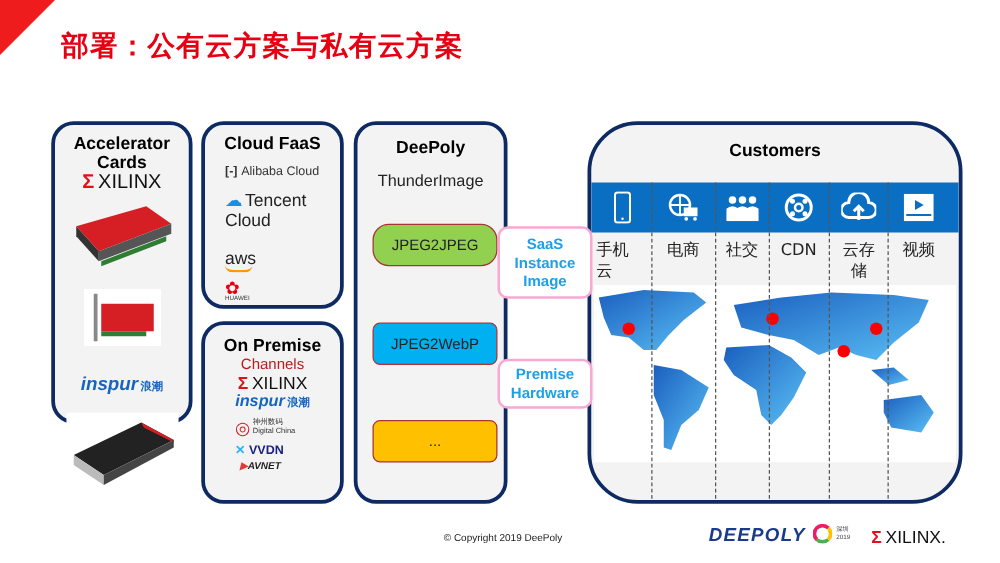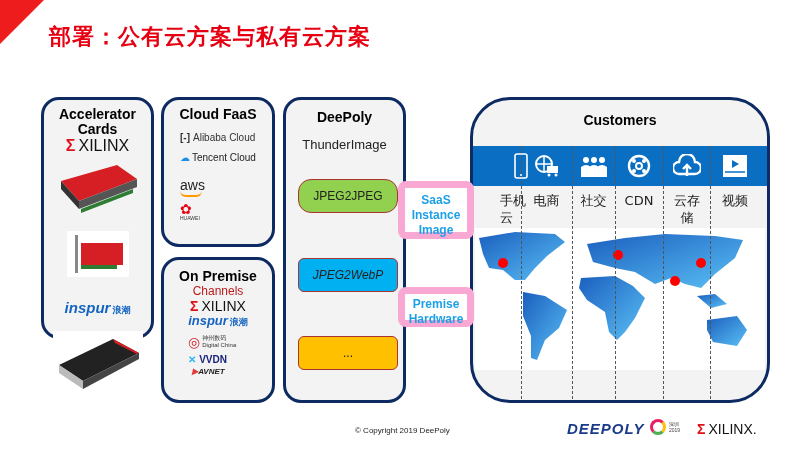--- a/index.html
+++ b/index.html
@@ -7,21 +7,21 @@
   .corner{position:absolute;left:0;top:0;width:0;height:0;border-top:44px solid #ee1c1c;border-right:44px solid transparent;}
   .title{position:absolute;left:49px;top:22px;font-size:22px;font-weight:bold;color:#e60012;font-family:"DejaVu Sans",sans-serif;letter-spacing:1px;}
   .panel{position:absolute;background:#f3f3f3;border:3px solid #0d2a63;border-radius:18px;box-sizing:border-box;}
   .ph{font-weight:bold;font-size:14px;color:#000;text-align:center;}
   .logo{display:block;margin:0 auto;}
   .xilinx{font-size:16px;color:#111;text-align:center;letter-spacing:0px;}
   .xilinx .x{color:#e0111a;font-weight:bold;margin-right:3px;}
   .inspur{font-style:italic;font-weight:bold;color:#1565c0;text-align:center;font-size:15px;}
   .inspur small{font-style:normal;font-size:9px;color:#1565c0;margin-left:2px;}
   .btn{position:absolute;left:12px;width:100px;height:34px;border:1.5px solid #a33;border-radius:6px;box-sizing:border-box;display:flex;align-items:center;justify-content:center;font-size:12px;color:#222;}
-  .conn{position:absolute;background:#fff;border:7px solid #f9a8d4;border-radius:8px;box-sizing:border-box;color:#1ea0e6;font-weight:bold;font-size:12px;text-align:center;line-height:15px;}
+  .conn{position:absolute;background:#fff;border:2px solid #f9a8d4;border-radius:8px;box-sizing:border-box;color:#1ea0e6;font-weight:bold;font-size:12px;text-align:center;line-height:15px;}
   .cust-band{position:absolute;left:0;top:46px;width:100%;height:40px;background:#0a6fc2;}
   .cols{position:absolute;left:0;top:46px;width:100%;}
   .col{position:absolute;top:0;text-align:center;}
   .col .ic{height:40px;display:flex;align-items:center;justify-content:center;}
   .col .lb{font-size:13px;color:#222;line-height:17px;margin-top:6px;font-family:"DejaVu Sans",sans-serif;}
   .dash{position:absolute;top:46px;height:258px;border-left:1px dashed #555;}
   .footer{position:absolute;left:355px;top:426px;font-size:8px;color:#222;}
 </style>
 </head>
 <body>
@@ -50,21 +50,21 @@
     <polygon points="6,34 60,8 86,22 30,50" fill="#222"></polygon>
     <polygon points="60,8 86,22 86,24 62,12" fill="#d51f25"></polygon>
     <polygon points="6,34 30,50 30,58 6,42" fill="#bbb"></polygon>
     <polygon points="30,50 86,22 86,28 30,58" fill="#444"></polygon>
   </svg>
 </div>
 
 <div class="panel" style="left:161px;top:97px;width:114px;height:150px;">
   <div class="ph" style="margin-top:6px;">Cloud FaaS</div>
   <div style="font-size:10px;color:#333;margin:10px 0 0 16px;"><span style="font-weight:bold;margin-right:3px;">[-]</span><span>Alibaba Cloud</span></div>
-  <div style="font-size:10px;color:#222;margin:9px 0 16px 16px;"><span style="color:#1b8fe6;margin-right:2px;">☁</span><span>Tencent Cloud</span></div>
+  <div style="font-size:14px;color:#222;margin:9px 0 16px 16px;"><span style="color:#1b8fe6;margin-right:2px;">☁</span><span>Tencent Cloud</span></div>
   <div style="margin:9px 0 0 16px;font-size:14px;color:#222;line-height:12px;"><span>aws</span><div style="width:22px;height:4px;border-bottom:2px solid #f90;border-radius:0 0 10px 10px;"></div></div>
   <div style="margin:6px 0 0 16px;">
     <div style="color:#e60012;font-size:14px;line-height:12px;">✿</div>
     <div style="font-size:5px;color:#333;">HUAWEI</div>
   </div>
 </div>
 
 <div class="panel" style="left:161px;top:257px;width:114px;height:146px;">
   <div class="ph" style="margin-top:8px;">On Premise</div>
   <div style="text-align:center;font-size:12px;color:#b91c1c;">Channels</div>
@@ -77,21 +77,21 @@
   <div style="margin:4px 0 0 24px;font-size:10px;font-weight:bold;color:#1a237e;"><span style="color:#29b6f6;">✕</span> <span>VVDN</span></div>
   <div style="margin:2px 0 0 28px;font-size:8px;font-weight:bold;font-style:italic;color:#222;"><span style="color:#e53935;">▶</span><span>AVNET</span></div>
 </div>
 
 <div class="panel" style="left:283px;top:97px;width:123px;height:306px;">
   <div class="ph" style="margin-top:9px;">DeePoly</div>
   <div style="text-align:center;font-size:13px;color:#222;margin-top:12px;">ThunderImage</div>
   <div class="btn" style="top:79px;background:#92d050;border-radius:13px;">
       <span>JPEG2JPEG</span>
     </div>
-  <div class="btn" style="top:158px;background:#00b0f0;font-style:italic;">
+  <div class="btn" style="top:158px;background:#00b0f0;">
       <span>JPEG2WebP</span>
     </div>
   <div class="btn" style="top:236px;background:#ffc000;">
       <span>...</span>
     </div>
 </div>
 
 <div class="panel" style="left:470px;top:97px;width:300px;height:306px;border-radius:40px;overflow:hidden;">
   <div class="ph" style="margin-top:12px;">Customers</div>
   <div class="cust-band"></div>
@@ -116,21 +116,21 @@
     <circle cx="226" cy="35" r="5" fill="#f00"></circle>
   </svg>
 
   <div class="dash" style="left:48px;"></div>
   <div class="dash" style="left:99px;"></div>
   <div class="dash" style="left:142px;"></div>
   <div class="dash" style="left:190px;"></div>
   <div class="dash" style="left:237px;"></div>
 
   <div class="cols">
-    <div class="col" style="left:4px;width:42px;margin-left:23px;">
+    <div class="col" style="left:4px;width:42px;">
       <div class="ic">
           <svg width="14" height="26" viewBox="0 0 14 26">
             <rect x="1" y="1" width="12" height="24" rx="2" fill="none" stroke="#fff" stroke-width="1.6"></rect>
             <circle cx="7" cy="22" r="1" fill="#fff"></circle>
           </svg>
         </div>
       <div class="lb" style="text-align:left;width:28px;">手机云</div>
     </div>
     <div class="col" style="left:48px;width:51px;text-align:center;">
       <div class="ic">

